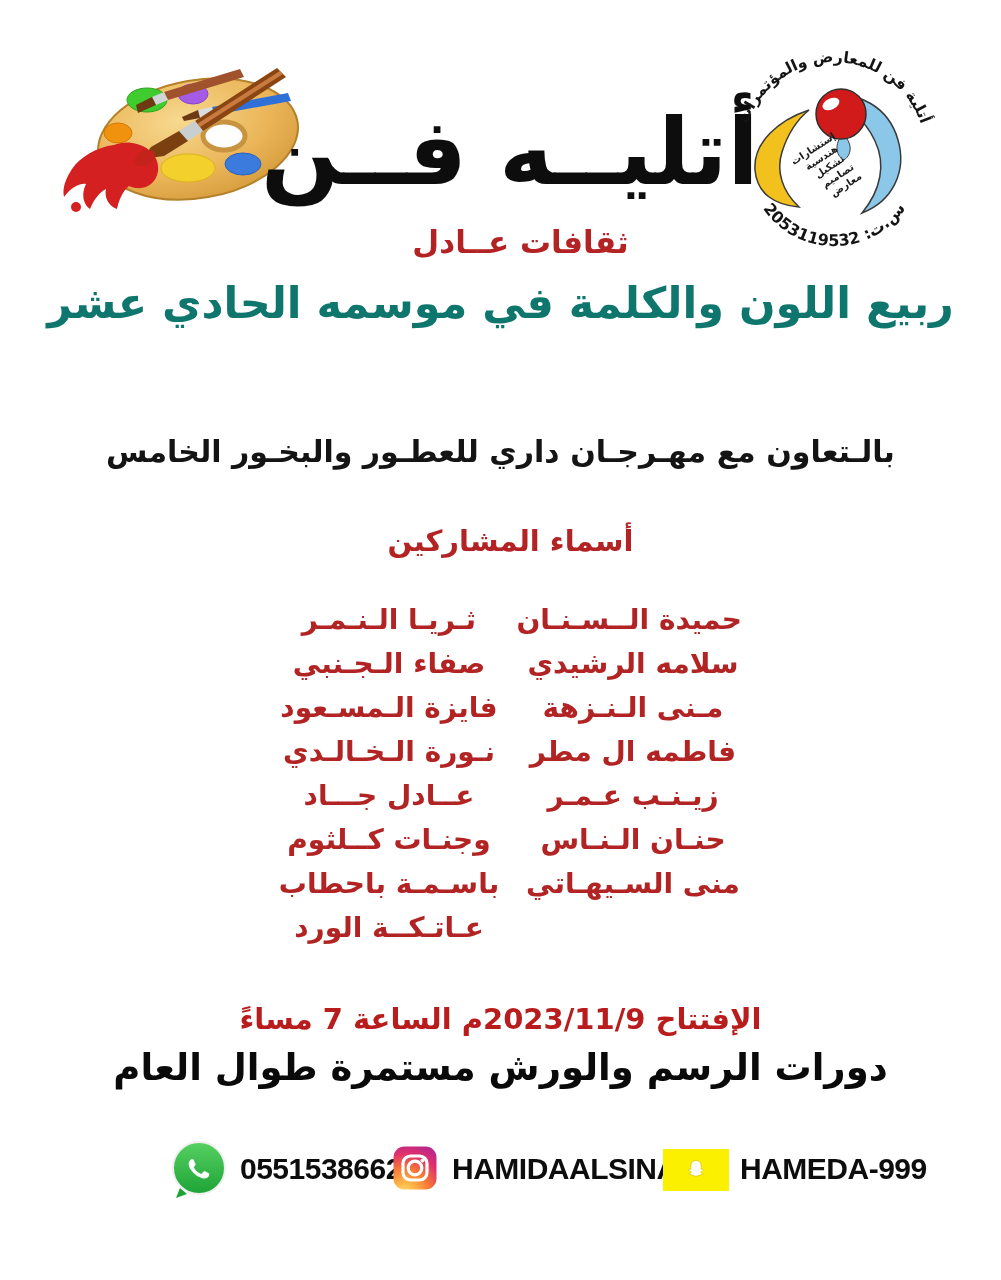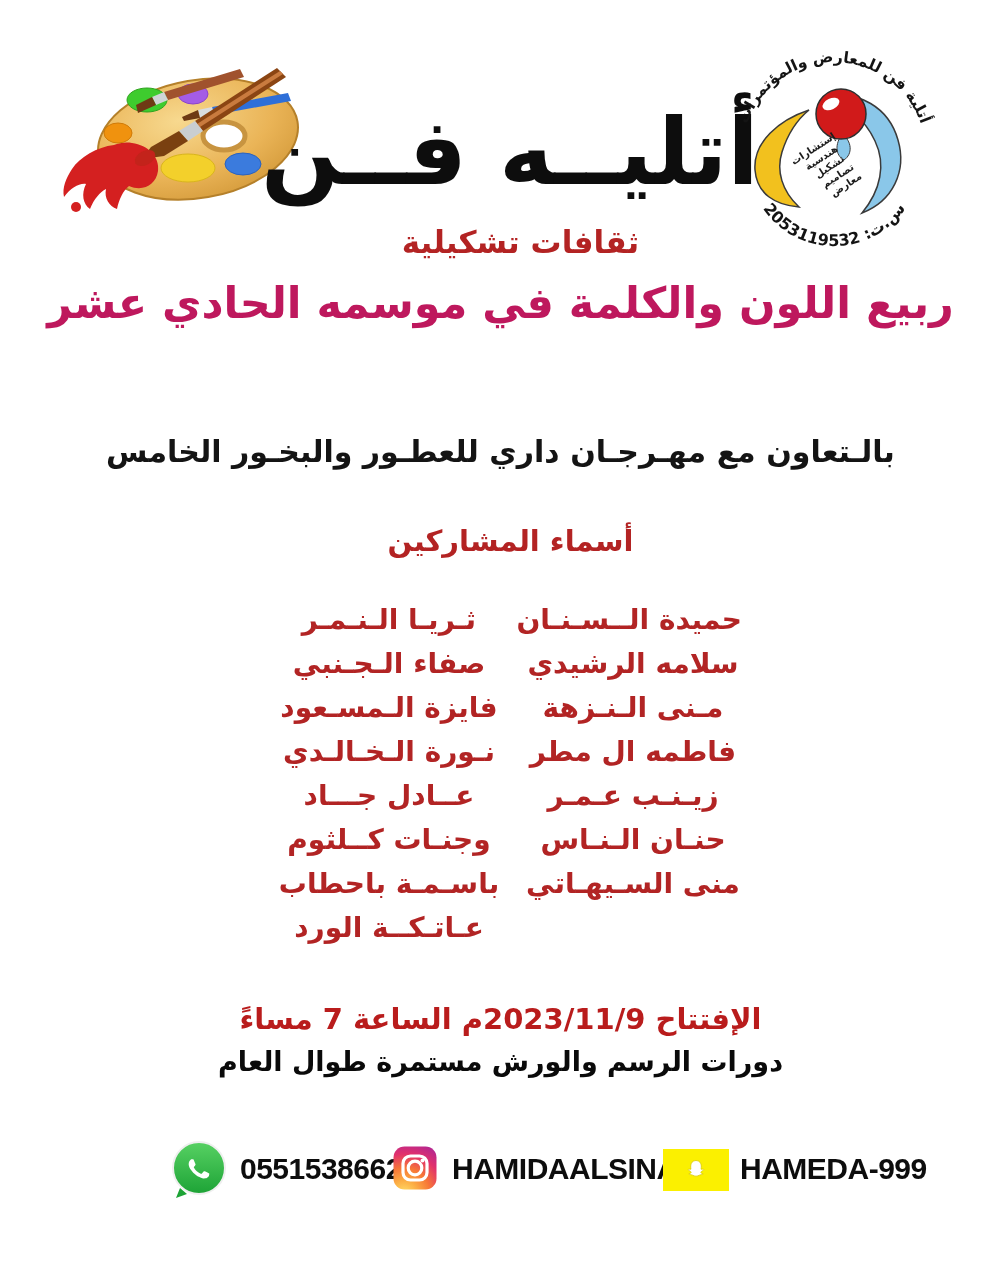--- a/index.html
+++ b/index.html
@@ -15,21 +15,21 @@
     top:62px; left:270px; width:480px; height:180px;
     display:flex; align-items:center; justify-content:center;
     font-size:92px; font-weight:bold; color:#0d0d0d; white-space:nowrap;
   }
   .subtitle {
     top:224px; left:40px; width:961px;
     font-size:31px; font-weight:bold; color:#B32323;
   }
   .headline {
     top:278px; left:0; width:1001px;
-    font-size:43px; font-weight:bold; color:#be185d;
+    font-size:43px; font-weight:bold; color:#0f766e;
   }
   .info-line1 { top:374px; }
   .info-line2 { top:434px; }
   .info-line {
     position:absolute; left:0; width:1001px;
     font-size:30px; font-weight:bold; color:#141414;
   }
   .participants-heading {
     top:524px; left:10px; width:1001px;
     font-size:29px; font-weight:bold; color:#B32323;
@@ -41,21 +41,21 @@
   }
   .col-first  { left:524px; width:218px; }
   .col-second { left:270px; width:238px; }
 
   .opening-line {
     top:1002px; left:0; width:1001px;
     font-size:29px; font-weight:bold; color:#b91c1c;
   }
   .courses-line {
     top:1046px; left:0; width:1001px;
-    font-size:27px; font-weight:900; color:#0a0a0a;
+    font-size:37px; font-weight:900; color:#0a0a0a;
   }
 
   .contact-label {
     position:absolute; font-family:"Liberation Sans","DejaVu Sans",sans-serif;
     font-size:30px; font-weight:bold; color:#0d0d0d; letter-spacing:-0.5px;
     line-height:44px; white-space:nowrap;
   }
   .wa-label { left:240px; top:1147px; }
   .ig-label { left:452px; top:1147px; }
   .sc-label { left:740px; top:1147px; }
@@ -140,21 +140,21 @@
 
     <g transform="translate(104,130) rotate(-33)" fill="#1c1c1c" font-weight="bold">
       <text x="0" y="-22" font-size="10" text-anchor="middle">إستشارات</text>
       <text x="2" y="-10" font-size="10" text-anchor="middle">هندسية</text>
       <text x="4" y="2" font-size="10" text-anchor="middle">تشكيل</text>
       <text x="6" y="14" font-size="10" text-anchor="middle">تصاميم</text>
       <text x="8" y="26" font-size="10" text-anchor="middle">معارض</text>
     </g>
   </svg>
 
-  <div class="abs subtitle center rtl">ثقافات تشكيلية</div>
+  <div class="abs subtitle center rtl">ثقافات عــادل</div>
 
   <div class="abs headline center rtl">ربيع اللون والكلمة في موسمه الحادي عشر</div>
 
   <div class="info-line info-line2 center rtl">بالـتعاون مع مهـرجـان داري للعطـور والبخـور الخامس</div>
 
   <div class="abs participants-heading center rtl">أسماء المشاركين</div>
 
   <div class="abs name-col col-first rtl">
     <div class="name-row">حميدة الــسـنـان</div>
     <div class="name-row">سلامه الرشيدي</div>

